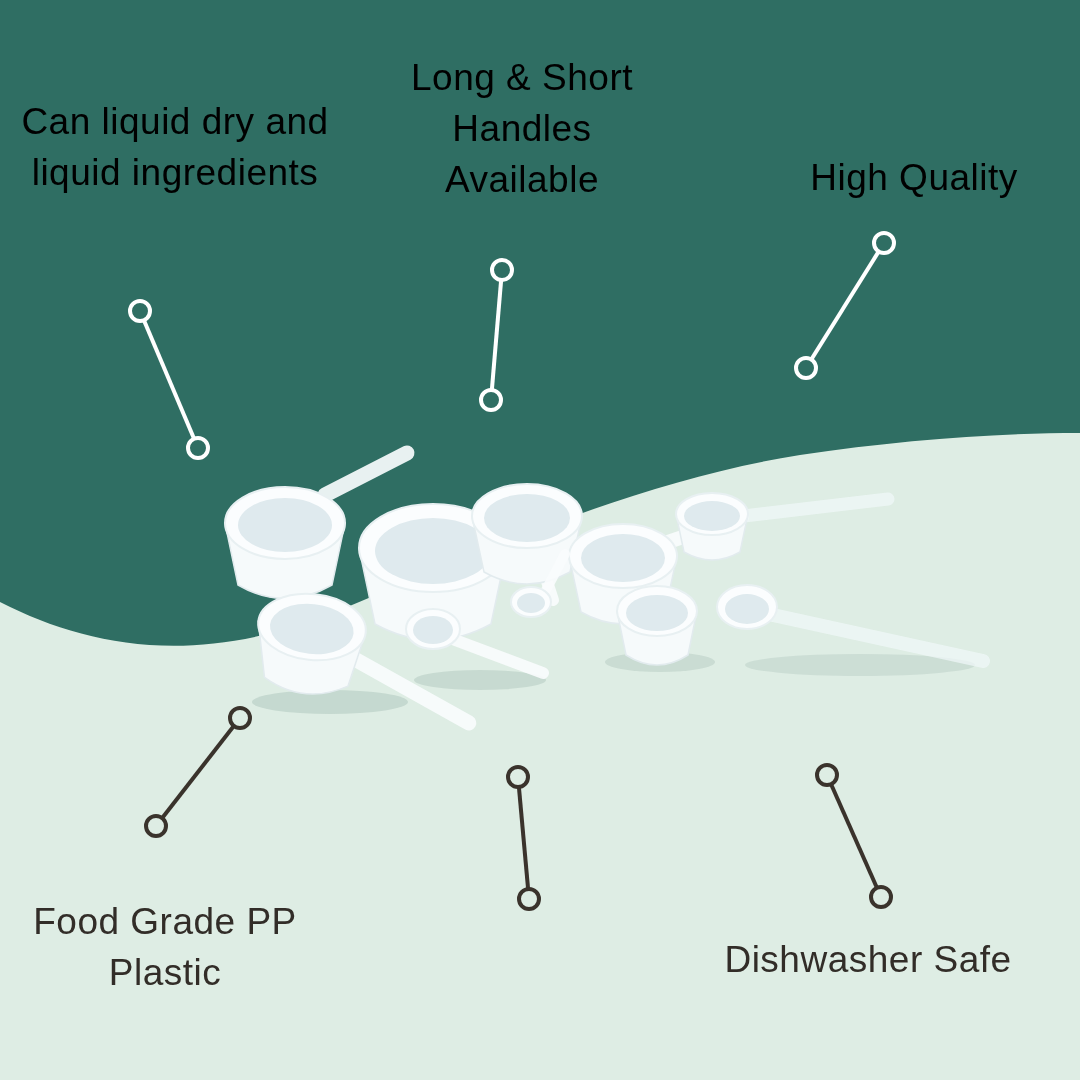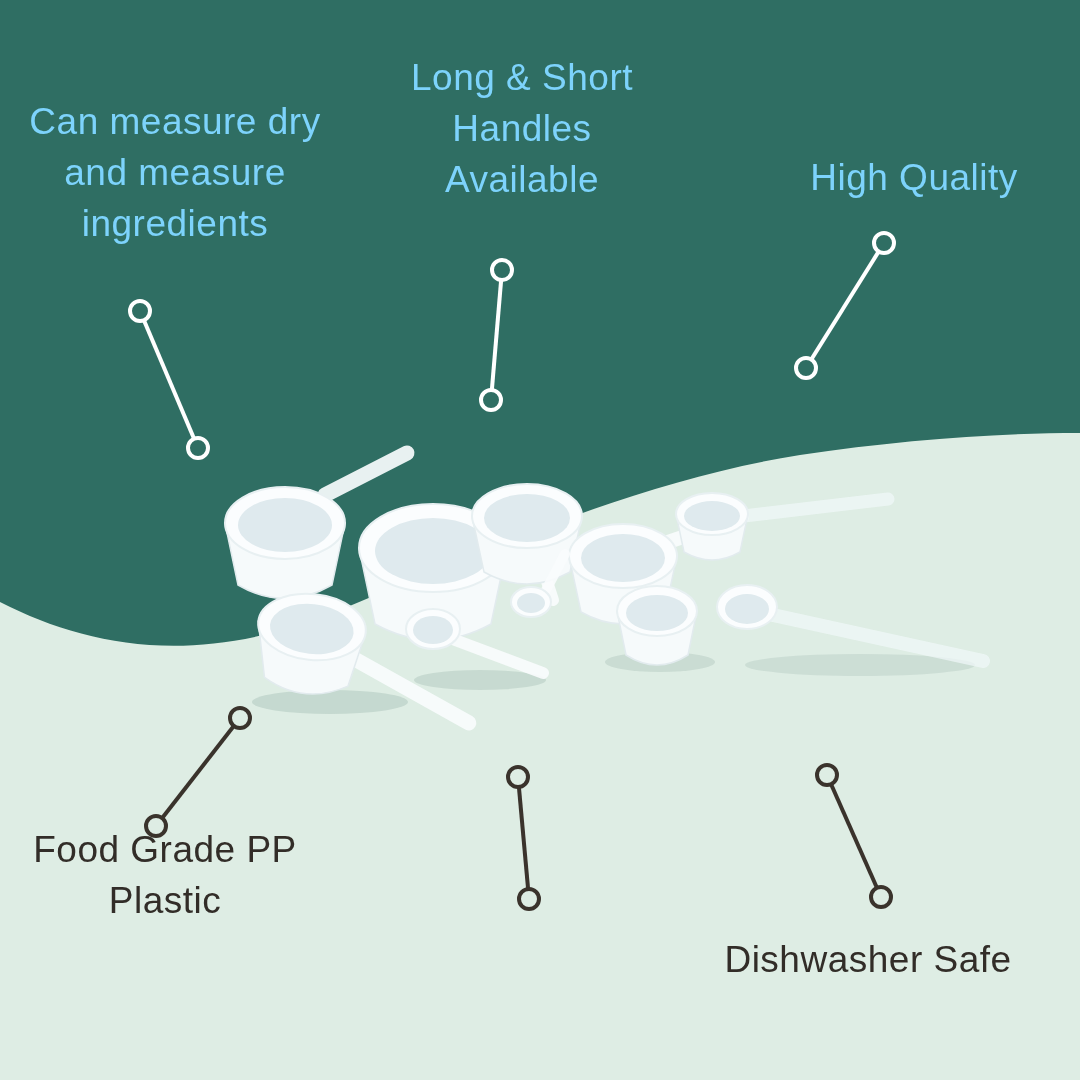--- a/index.html
+++ b/index.html
@@ -11,26 +11,26 @@
   .canvas{position:absolute;inset:0;width:1080px;height:1080px;}
   svg.scene{position:absolute;left:0;top:0;width:1080px;height:1080px;display:block;}
   .callout{
     position:absolute;
     text-align:center;
     font-size:37px;
     line-height:1.38;
     letter-spacing:0.5px;
     font-weight:400;
   }
-  .callout.light{color:#7dd3fc;text-align:center;}
+  .callout.light{color:#000000;text-align:center;}
   .callout.dark{color:#322D28;}
   #c-measure   {left:8px;   top:96px;  width:334px;}
   #c-handles   {left:396px; top:52px;  width:252px;}
   #c-quality   {left:788px; top:152px; width:252px;}
-  #c-foodgrade {left:18px;  top:824px; width:294px;}
+  #c-foodgrade {left:18px;  top:896px; width:294px;}
   #c-versatile {left:350px; top:958px; width:376px;}
   #c-dishwasher{left:696px; top:934px; width:344px;}
 </style>
 </head>
 <body>
 
 <div class="canvas">
 
   <svg class="scene" viewBox="0 0 1080 1080" aria-hidden="true">
 
@@ -132,21 +132,21 @@
       <line x1="518" y1="777" x2="529" y2="899" stroke="#3A332C" stroke-width="4"></line>
       <circle cx="518" cy="777" r="10" fill="#DEEDE4" stroke="#3A332C" stroke-width="4"></circle>
       <circle cx="529" cy="899" r="10" fill="#DEEDE4" stroke="#3A332C" stroke-width="4"></circle>
 
       <line x1="827" y1="775" x2="881" y2="897" stroke="#3A332C" stroke-width="4"></line>
       <circle cx="827" cy="775" r="10" fill="#DEEDE4" stroke="#3A332C" stroke-width="4"></circle>
       <circle cx="881" cy="897" r="10" fill="#DEEDE4" stroke="#3A332C" stroke-width="4"></circle>
     </g>
   </svg>
 
-  <div id="c-measure" class="callout light">Can measure dry and measure ingredients</div>
+  <div id="c-measure" class="callout light">Can liquid dry and liquid ingredients</div>
 
   <div id="c-handles" class="callout light">Long &amp; Short Handles Available</div>
 
   <div id="c-quality" class="callout light">High Quality</div>
 
   <div id="c-foodgrade" class="callout dark">Food Grade PP Plastic</div>
 
 
   <div id="c-dishwasher" class="callout dark">Dishwasher Safe</div>
 </div>

